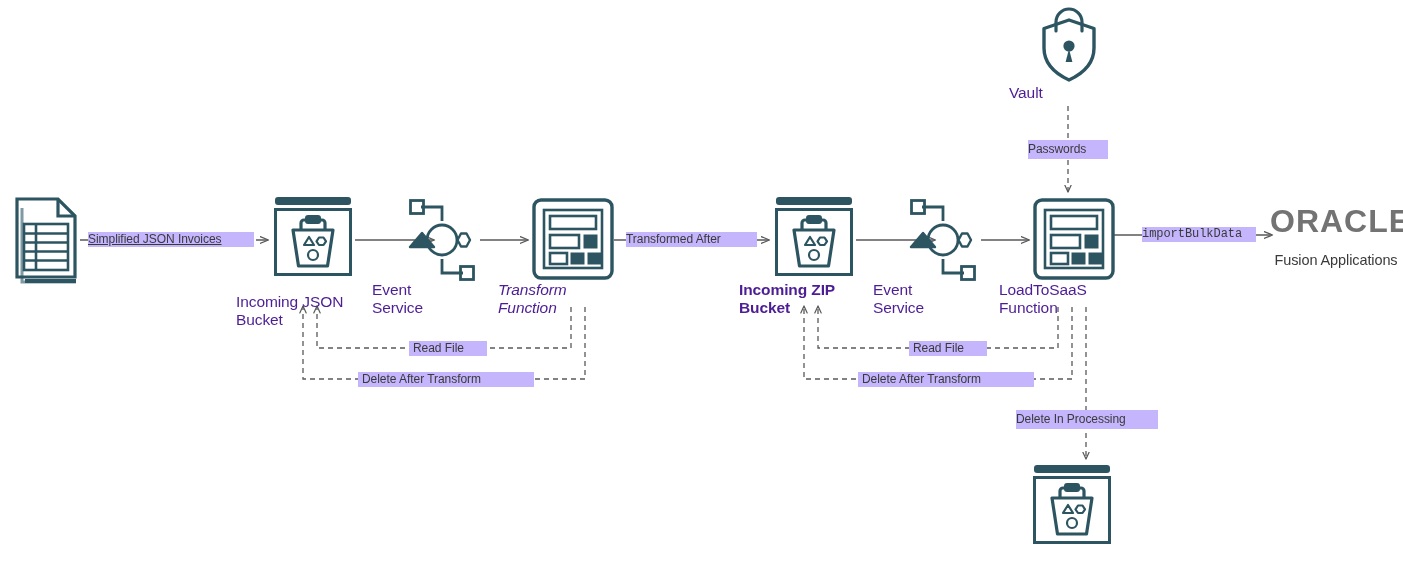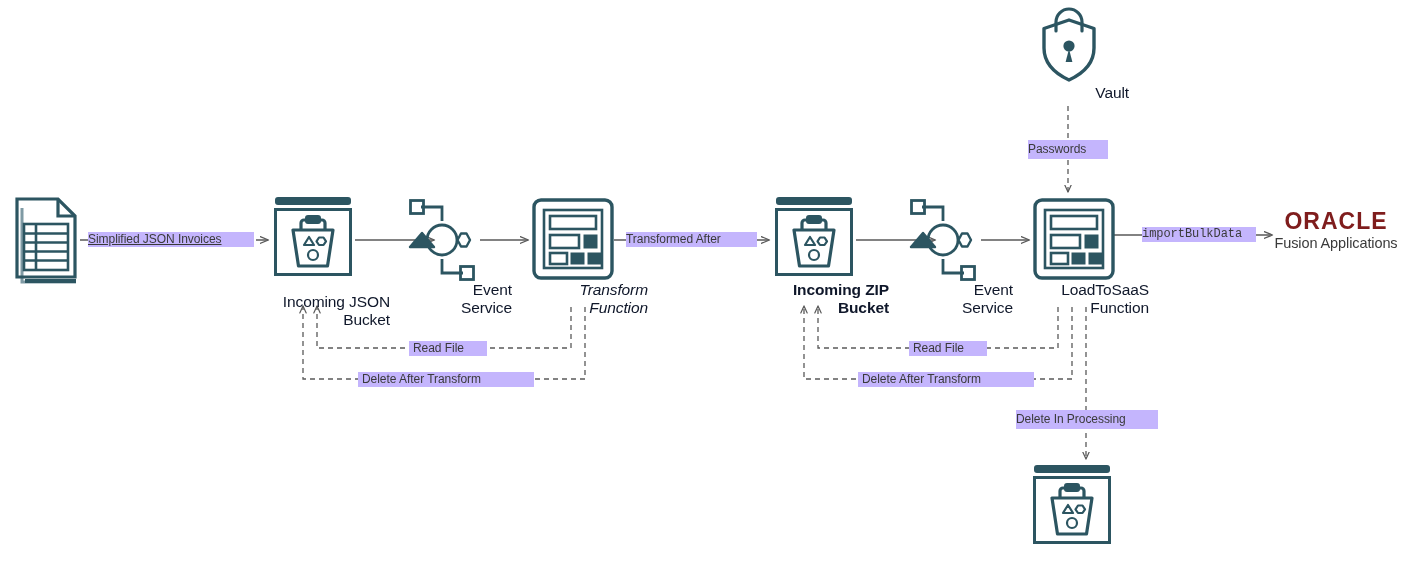--- a/index.html
+++ b/index.html
@@ -25,22 +25,22 @@
     top: 0;
     left: 0;
     width: 1403px;
     height: 562px;
   }
   .node {
     position: absolute;
   }
   .node-label {
     position: absolute;
-    text-align: right;
-    color: #0f172a;
+    text-align: left;
+    color: #4c1d95;
     font-size: 15.5px;
     line-height: 18px;
     font-family: "Liberation Sans", sans-serif;
     white-space: pre-line;
     letter-spacing: -0.1px;
   }
   .edge-label {
     position: absolute;
     text-align: left;
     color: #3a3a3a;
@@ -50,35 +50,35 @@
     background: #c4b5fd;
     white-space: nowrap;
     letter-spacing: -0.05px;
   }
   .oracle-logo {
     position: absolute;
     text-align: center;
   }
   .oracle-word {
     font-family: "Liberation Sans", sans-serif;
-    font-size: 23px;
+    font-size: 32px;
     font-weight: bold;
     letter-spacing: 1.0px;
     line-height: 25px;
-    color: #7f1d1d;
+    color: #737373;
     display: block;
     text-align: center;
   }
   .oracle-sub {
     font-family: "Liberation Sans", sans-serif;
     font-size: 14.5px;
     color: #3a3a3a;
     display: block;
     line-height: 17px;
-    margin-top: 1px;
+    margin-top: 18px;
     letter-spacing: -0.1px;
   }
 </style>
 </head>
 <body>
 
 <div id="diagram-root">
 
   <svg class="svg-layer" viewBox="0 0 1403 562" xmlns="http://www.w3.org/2000/svg">
     <defs>

